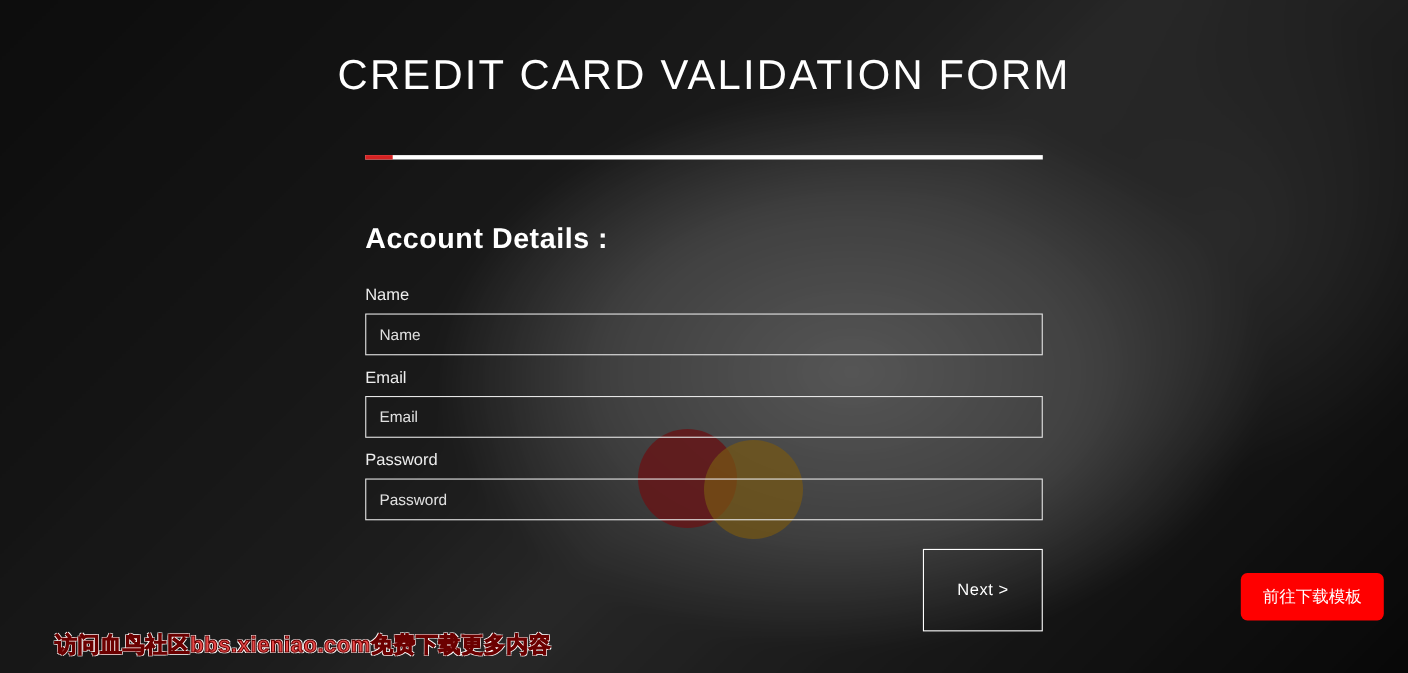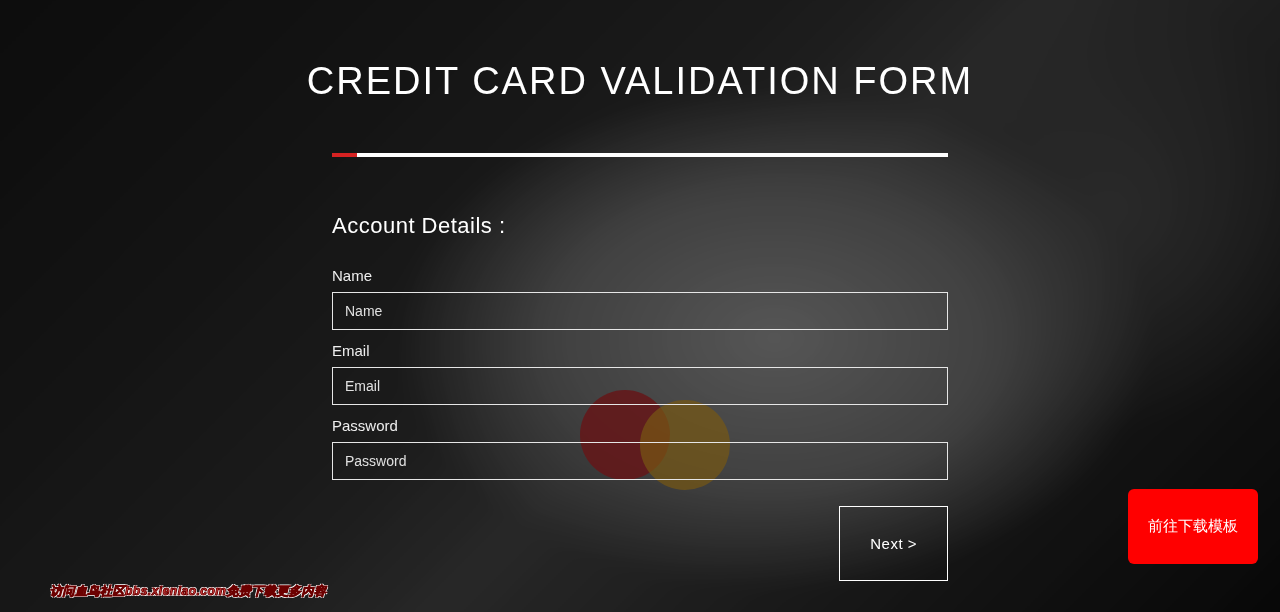--- a/index.html
+++ b/index.html
@@ -38,21 +38,21 @@
     z-index: 2;
   }
 
   .page { position: relative; z-index: 3; width: 100%; min-height: 612px; }
 
   .title {
     text-align: center;
     font-weight: 300;
     letter-spacing: 2px;
     font-size: 38px;
-    padding-top: 60px;
+    padding-top: 48px;
     color: #fff;
   }
 
   .form-wrap {
     width: 616px;
     margin: 50px auto 0;
   }
 
   .progress {
     width: 100%;
@@ -60,22 +60,22 @@
     background: #fff;
     position: relative;
     margin-bottom: 56px;
   }
   .progress-fill {
     position: absolute; left: 0; top: 0; height: 100%;
     background: #d62222;
   }
 
   .section-heading {
-    font-weight: 400;
-    font-size: 22px;
+    font-weight: 700;
+    font-size: 26px;
     letter-spacing: 0.5px;
     margin-bottom: 28px;
   }
 
   .field { margin-bottom: 12px; }
   .field-label {
     display: block;
     font-size: 15px;
     font-weight: 400;
     margin-bottom: 8px;
@@ -105,34 +105,33 @@
   }
 
   .download-btn {
     position: absolute;
     right: 22px;
     bottom: 48px;
     background: #ff0000;
     color: #fff;
     border: none;
     border-radius: 6px;
-    padding: 28px 20px;
+    padding: 12px 20px;
     font-size: 15px;
     cursor: pointer;
     z-index: 10;
   }
 
   .watermark {
     position: absolute;
     left: 50px;
     bottom: 12px;
     z-index: 10;
-    font-size: 12px;
+    font-size: 20px;
     font-weight: 700;
-    font-style: italic;
     letter-spacing: 0.5px;
     color: #e74a4a;
     -webkit-text-stroke: 1px #6b0000;
     text-shadow:
       1px 1px 0 #fff,
       -1px 1px 0 #fff,
       1px -1px 0 #fff,
       -1px -1px 0 #fff;
   }
 </style>

